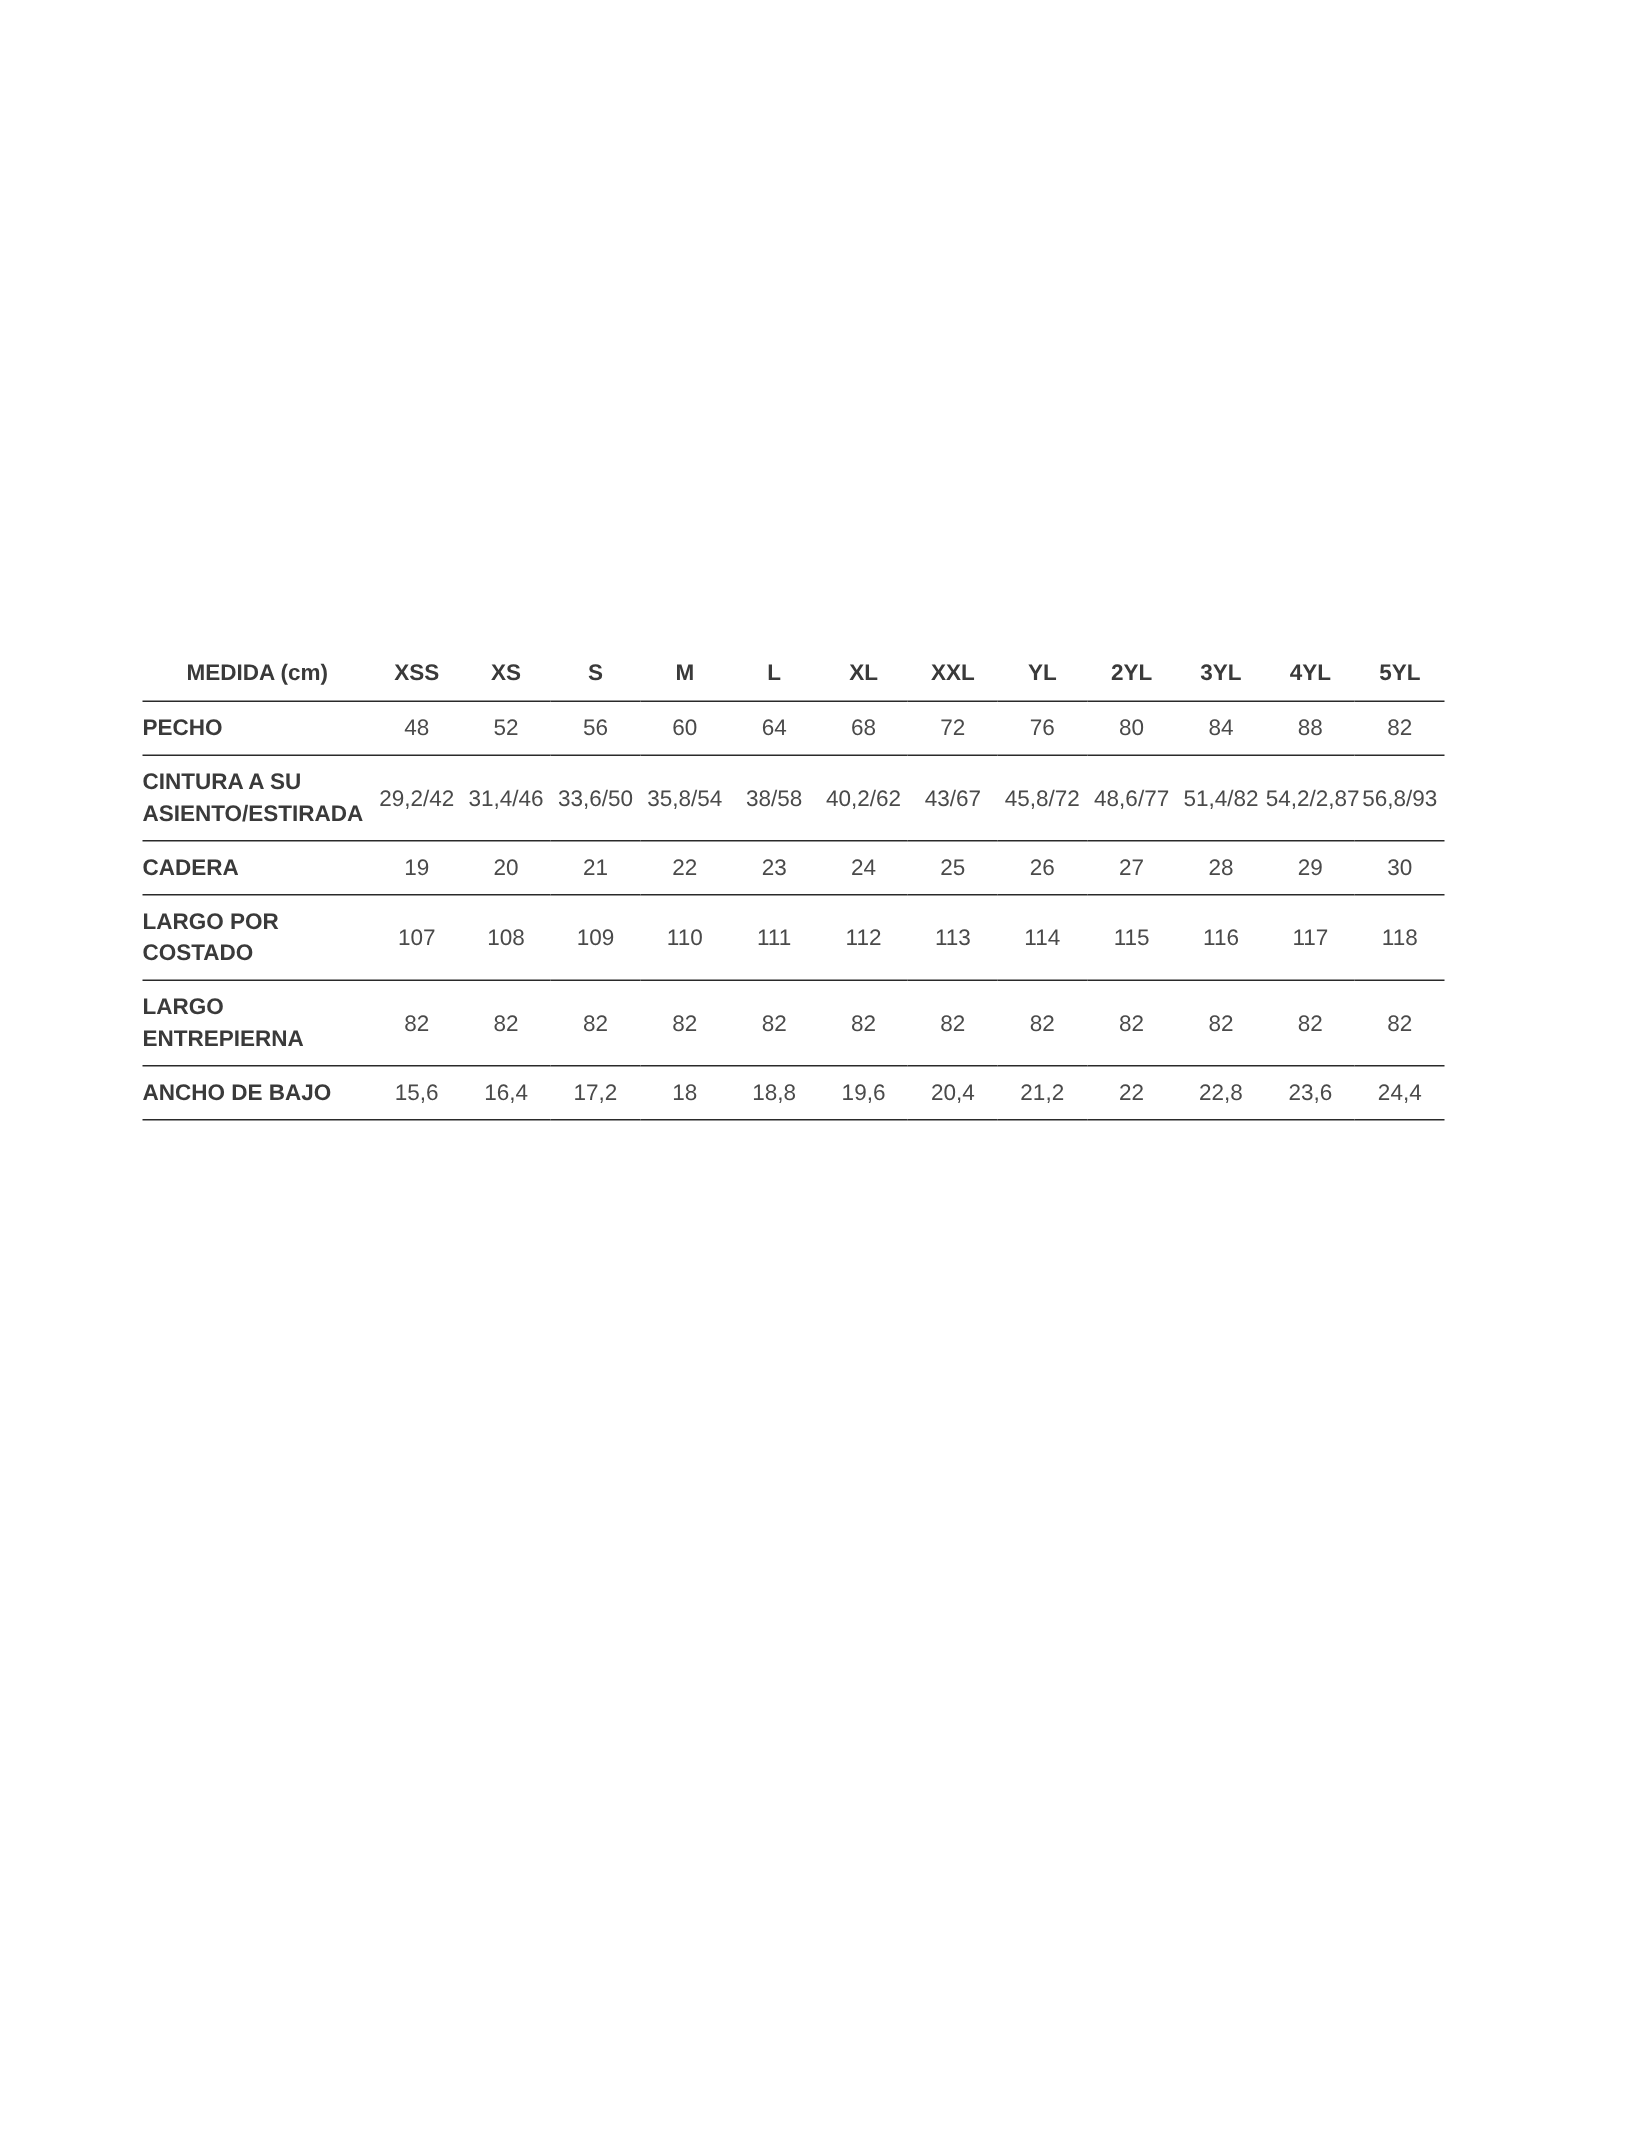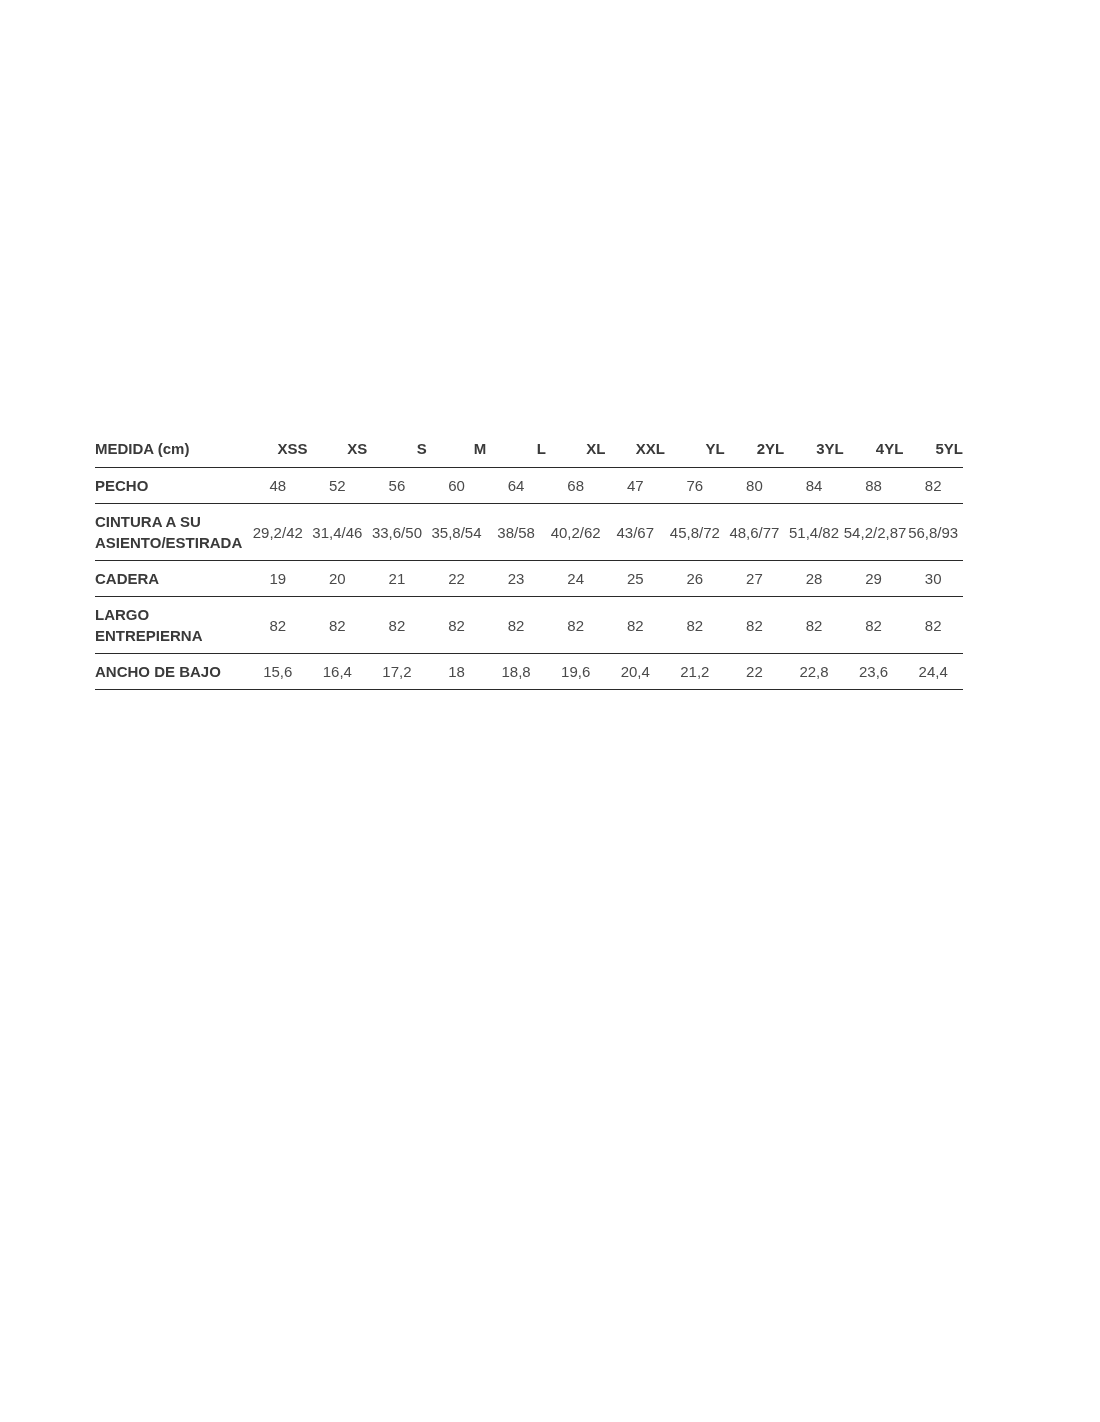--- a/index.html
+++ b/index.html
@@ -33,26 +33,26 @@
   table.size-chart td {
     font-size: 15px;
     line-height: 21px;
     border-bottom: 1.5px solid var(--border);
     vertical-align: middle;
   }
   
   table.size-chart thead th {
     font-weight: bold;
     color: var(--label);
-    text-align: right;
+    text-align: center;
     padding: 8px 0;
     white-space: nowrap;
   }
   table.size-chart thead th.rowlabel {
-    text-align: left;
+    text-align: center;
   }
   
   table.size-chart tbody th.rowlabel {
     font-weight: bold;
     color: var(--label);
     text-align: left;
     padding: 7px 2px 7px 0;
     margin-left: 40px;
   }
   
@@ -93,21 +93,21 @@
     <tbody>
 
     <tr>
           <th class="rowlabel">PECHO</th>
           <td>48</td>
           <td>52</td>
           <td>56</td>
           <td>60</td>
           <td>64</td>
           <td>68</td>
-          <td>47</td>
+          <td>72</td>
           <td>76</td>
           <td>80</td>
           <td>84</td>
           <td>88</td>
           <td>82</td>
         </tr>
         <tr>
           <th class="rowlabel">CINTURA A SU ASIENTO/ESTIRADA</th>
           <td>29,2/42</td>
           <td>31,4/46</td>
@@ -131,20 +131,35 @@
           <td>23</td>
           <td>24</td>
           <td>25</td>
           <td>26</td>
           <td>27</td>
           <td>28</td>
           <td>29</td>
           <td>30</td>
         </tr>
         <tr>
+          <th class="rowlabel">LARGO POR COSTADO</th>
+          <td>107</td>
+          <td>108</td>
+          <td>109</td>
+          <td>110</td>
+          <td>111</td>
+          <td>112</td>
+          <td>113</td>
+          <td>114</td>
+          <td>115</td>
+          <td>116</td>
+          <td>117</td>
+          <td>118</td>
+        </tr>
+        <tr>
           <th class="rowlabel">LARGO ENTREPIERNA</th>
           <td>82</td>
           <td>82</td>
           <td>82</td>
           <td>82</td>
           <td>82</td>
           <td>82</td>
           <td>82</td>
           <td>82</td>
           <td>82</td>

